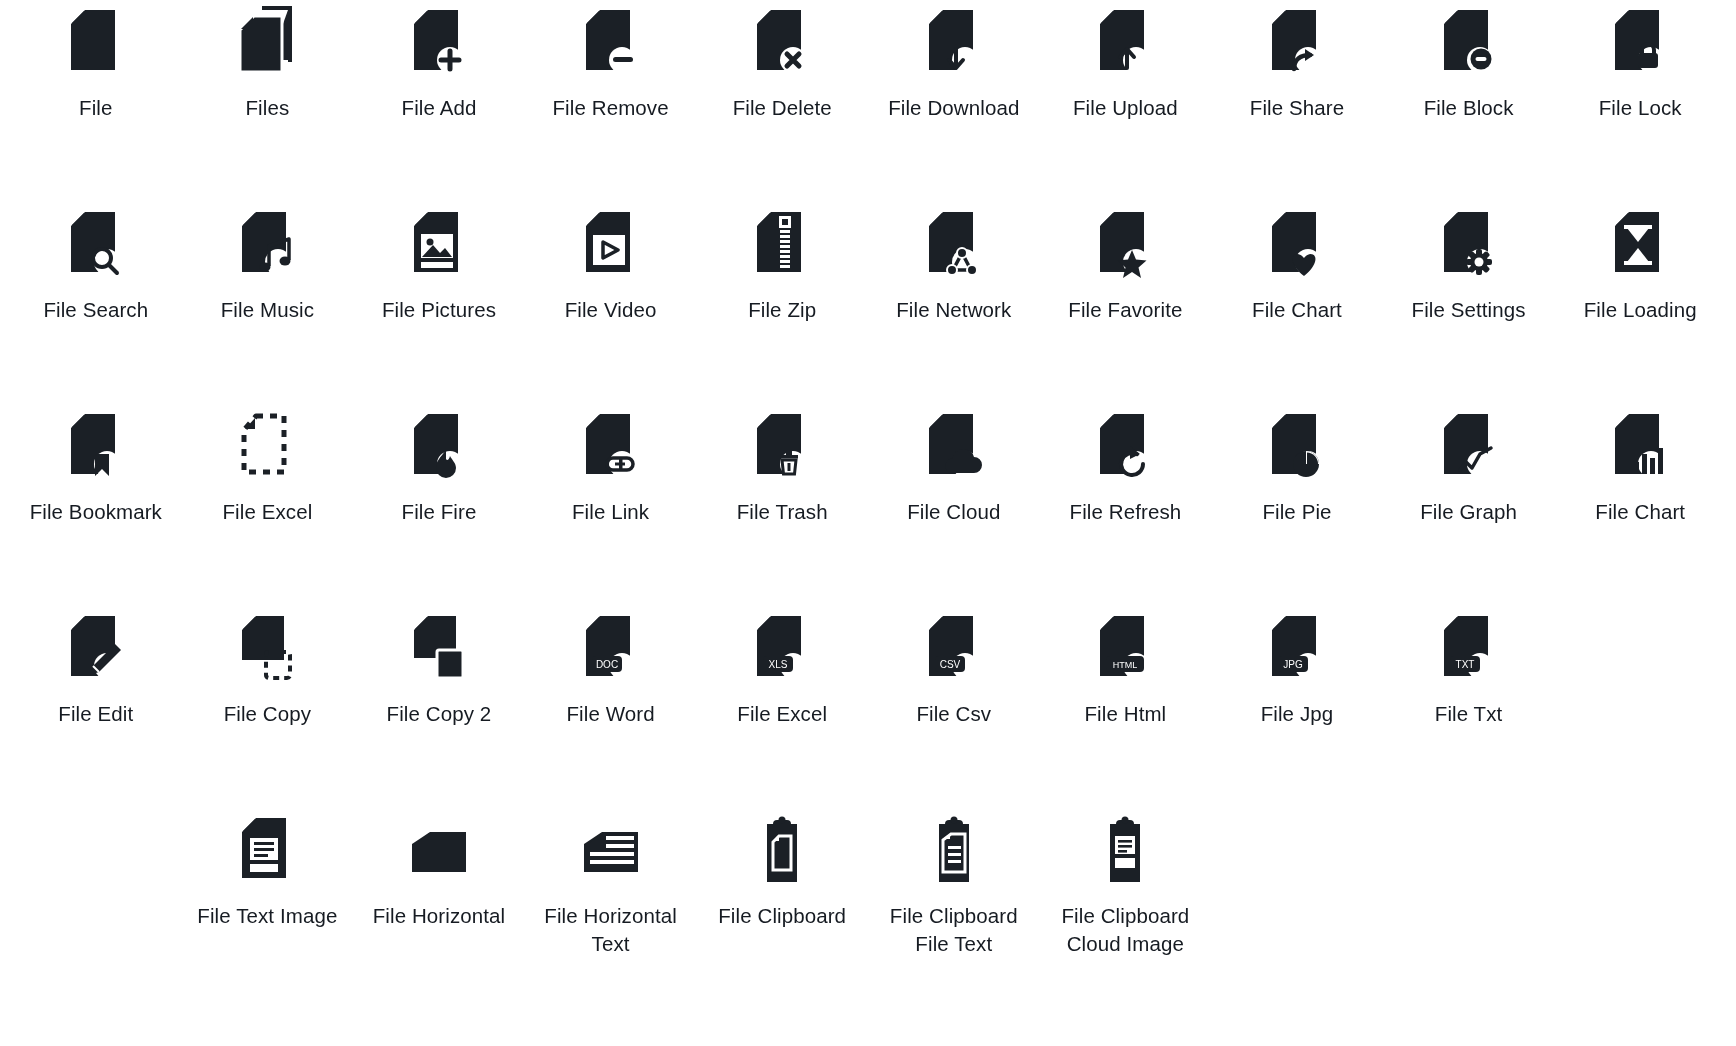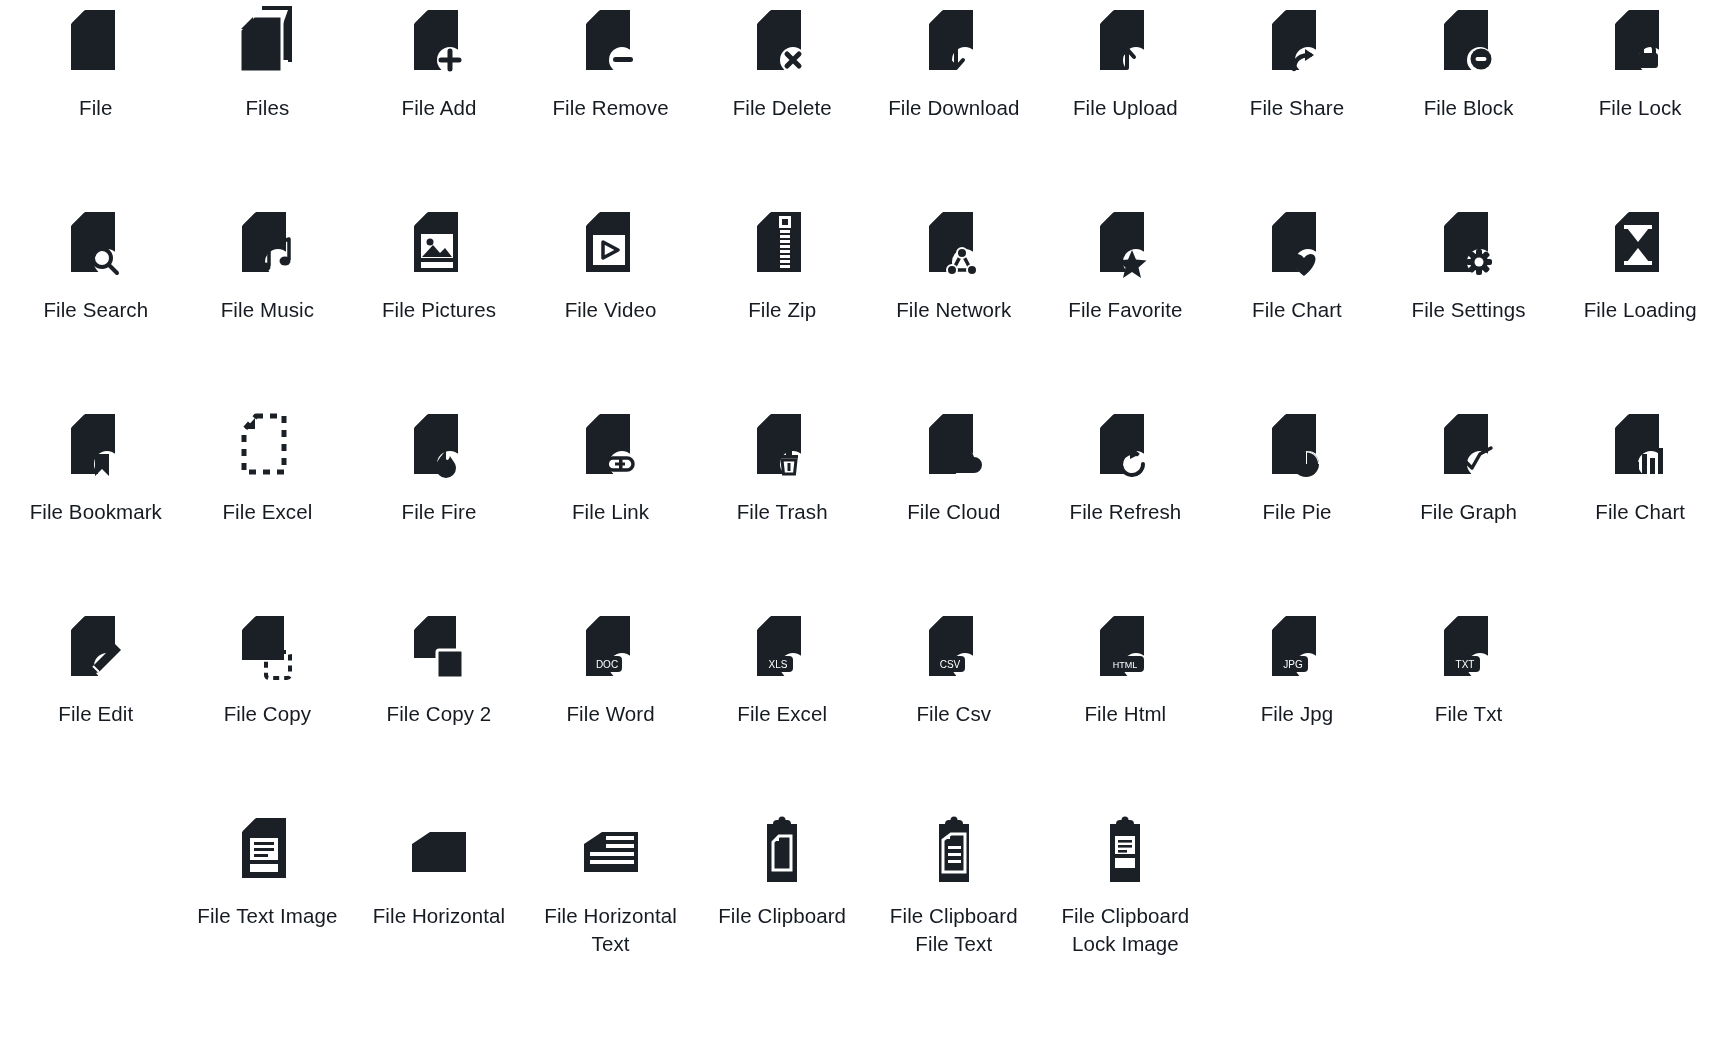--- a/index.html
+++ b/index.html
@@ -758,21 +758,21 @@
     <circle cx="33" cy="6" r="3.5" fill="#1b2026"></circle>
     <rect x="23" y="22" width="20" height="18" fill="#fff"></rect>
     <g fill="#1b2026">
       <rect x="26" y="26" width="14" height="2.6"></rect>
       <rect x="26" y="31" width="14" height="2.6"></rect>
       <rect x="26" y="36" width="9" height="2.6"></rect>
     </g>
     <rect x="23" y="44" width="20" height="10" fill="#fff"></rect>
   </svg>
       </div>
-      <div class="lbl">File Clipboard Lock Image</div>
+      <div class="lbl">File Clipboard Cloud Image</div>
     </div>
     <div class="cell empty">
       <div class="glyph"></div>
       <div class="lbl"></div>
     </div>
     <div class="cell empty">
       <div class="glyph"></div>
       <div class="lbl"></div>
     </div>
   </div>

